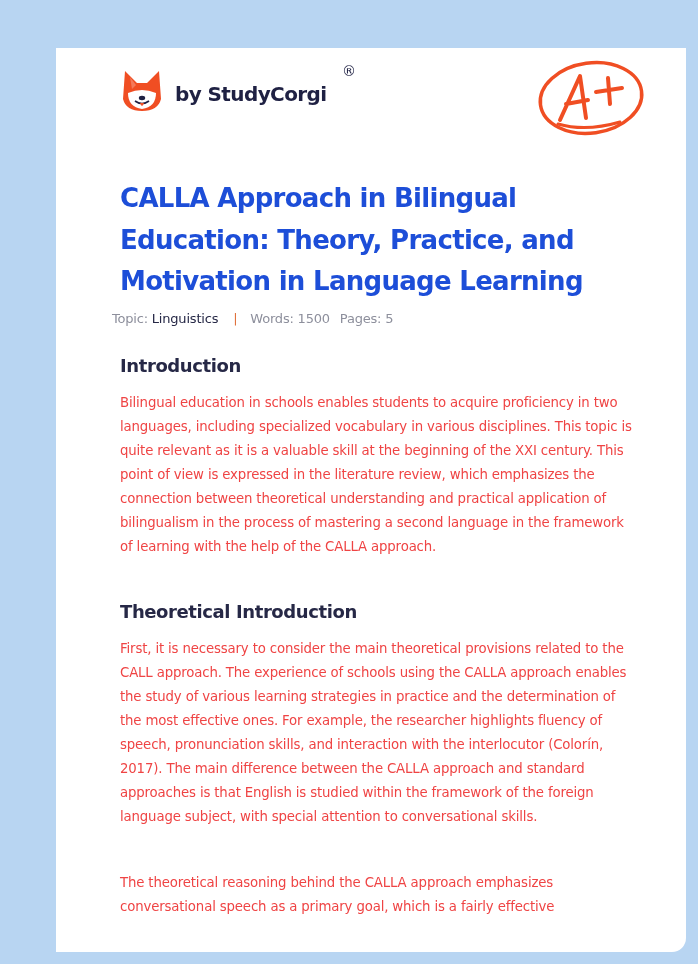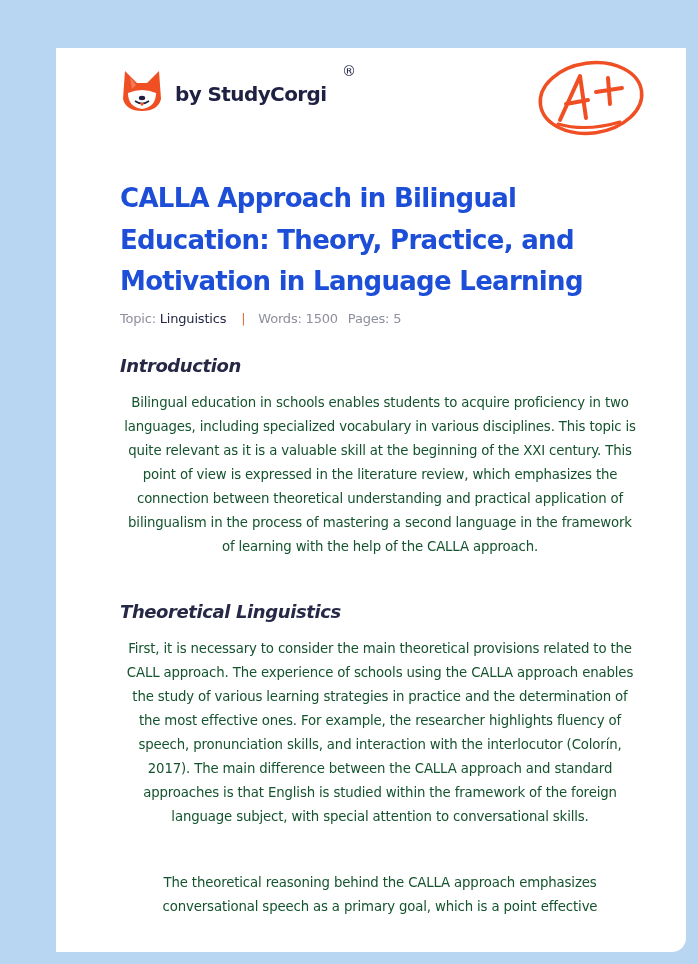--- a/index.html
+++ b/index.html
@@ -22,35 +22,35 @@
     font-size:20px; color:#1f2143; letter-spacing:-0.6px;
   }
   .reg { position:absolute; left:286px; top:15px; font-size:14px; color:#1f2143; font-family:"DejaVu Sans", sans-serif; }
   .grade { position:absolute; left:480px; top:10px; width:112px; height:82px; }
   h1 {
     position:absolute; left:64px; top:130px; width:510px; margin:0;
     font-family:"DejaVu Sans", sans-serif; font-weight:bold;
     font-size:26px; line-height:41.5px; color:#1d4ed8; letter-spacing:-0.7px;
   }
   .meta {
-    position:absolute; left:64px; top:263px; font-size:13px; color:#8d8f9c;
+    position:absolute; left:56px; top:263px; font-size:13px; color:#8d8f9c;
     font-family:"DejaVu Sans", sans-serif; letter-spacing:-0.2px;
   }
   .meta .topic { color:#262846; }
   .meta .sep { color:#e0703a; margin:0 9px 0 11px; }
   .meta .pages { margin-left:6px; }
   h2 {
     position:absolute; left:64px; margin:0;
     font-family:"DejaVu Sans", sans-serif; font-weight:bold;
-    font-size:18px; color:#262846; letter-spacing:-0.4px;font-style:italic;
+    font-size:18px; color:#262846; letter-spacing:-0.4px;
   }
   p {
     position:absolute; left:64px; width:520px; margin:0;
     font-family:"DejaVu Sans", sans-serif;
-    font-size:13.3px; line-height:24px; color:#14532d; letter-spacing:-0.15px;text-align:center;
+    font-size:13.3px; line-height:24px; color:#ef4444; letter-spacing:-0.15px;
   }
 </style>
 </head>
 <body>
 
 <div class="card">
 
   <div class="logo">
     <svg class="corgi" viewBox="0 0 40 44">
       <path d="M3 2 L15 14 L25 14 L37 2 L39 30 Q36 42 20 42 Q4 42 1 30 Z" fill="#f04e23"></path>
@@ -77,17 +77,17 @@
     <span>Topic:</span>
     <span class="topic">Linguistics</span>
     <span class="sep">|</span>
     <span>Words: 1500</span>
     <span class="pages">Pages: 5</span>
   </div>
 
   <h2 style="top:307px;">Introduction</h2>
   <p style="top:343px;">Bilingual education in schools enables students to acquire proficiency in two languages, including specialized vocabulary in various disciplines. This topic is quite relevant as it is a valuable skill at the beginning of the XXI century. This point of view is expressed in the literature review, which emphasizes the connection between theoretical understanding and practical application of bilingualism in the process of mastering a second language in the framework of learning with the help of the CALLA approach.</p>
 
-  <h2 style="top:553px;">Theoretical Linguistics</h2>
+  <h2 style="top:553px;">Theoretical Introduction</h2>
   <p style="top:589px;">First, it is necessary to consider the main theoretical provisions related to the CALL approach. The experience of schools using the CALLA approach enables the study of various learning strategies in practice and the determination of the most effective ones. For example, the researcher highlights fluency of speech, pronunciation skills, and interaction with the interlocutor (Colorín, 2017). The main difference between the CALLA approach and standard approaches is that English is studied within the framework of the foreign language subject, with special attention to conversational skills.</p>
-  <p style="top:823px;">The theoretical reasoning behind the CALLA approach emphasizes conversational speech as a primary goal, which is a point effective</p>
+  <p style="top:823px;">The theoretical reasoning behind the CALLA approach emphasizes conversational speech as a primary goal, which is a fairly effective</p>
 
 </div>
 
 </body></html>

